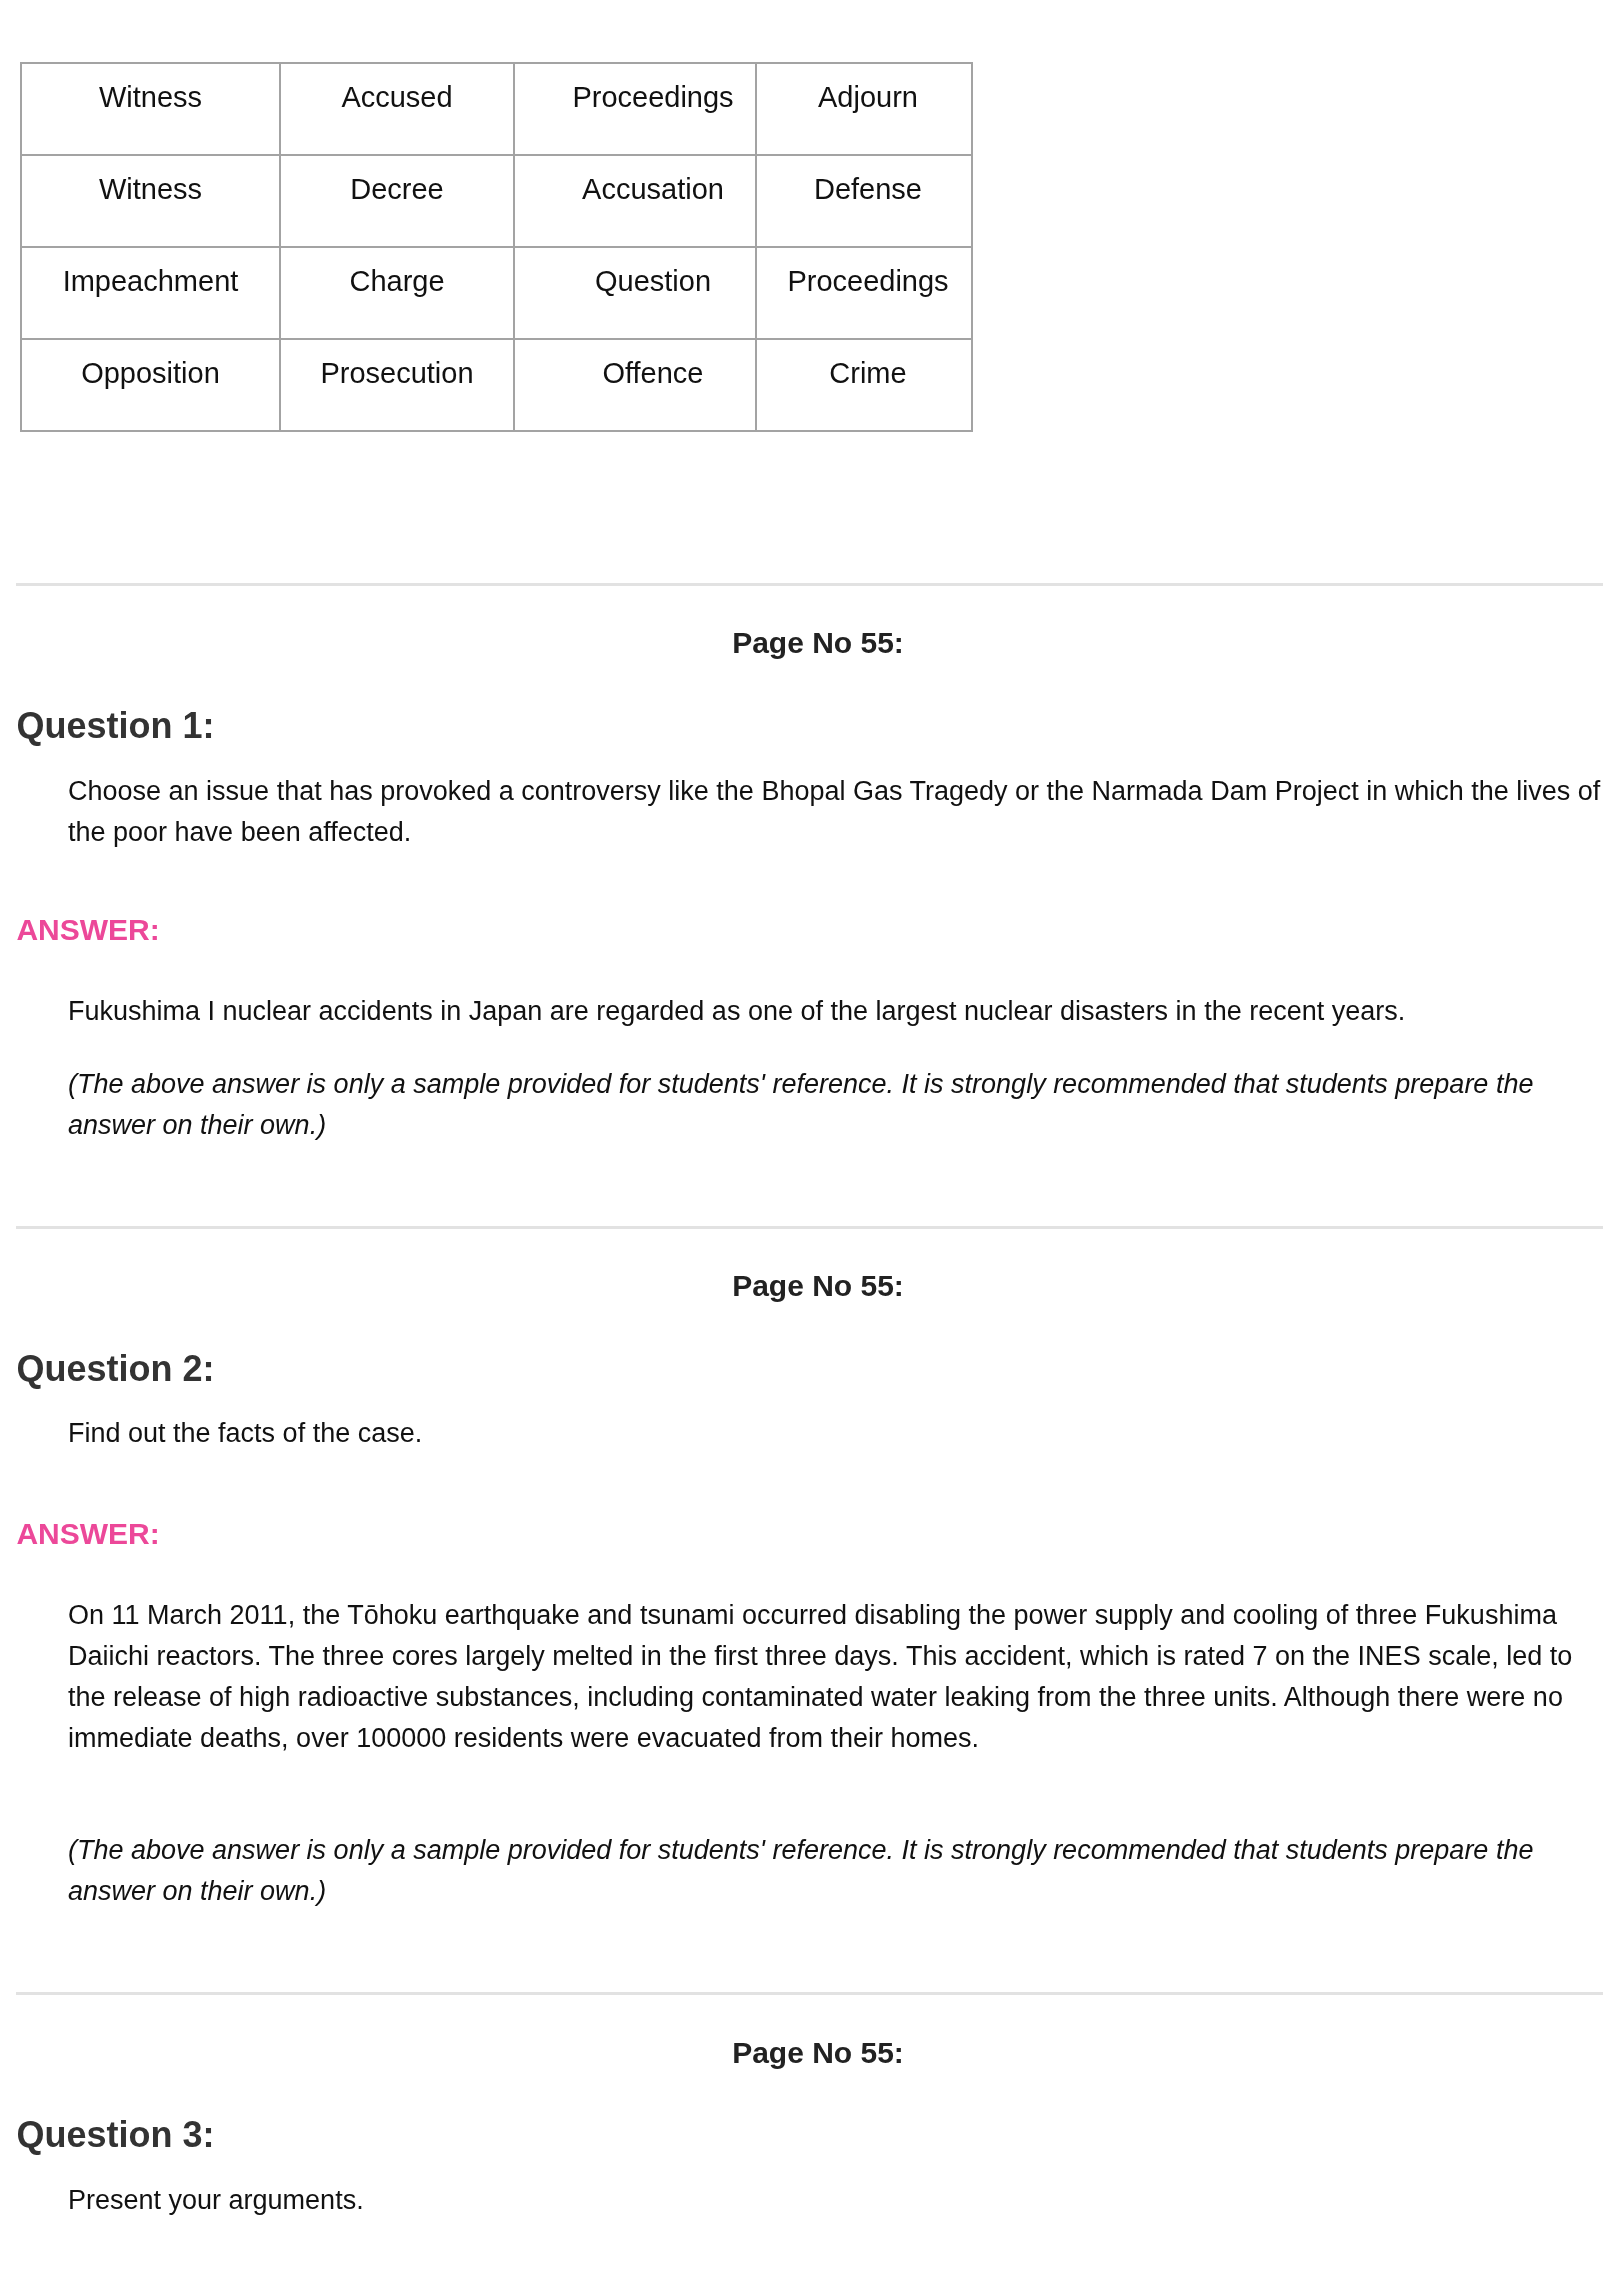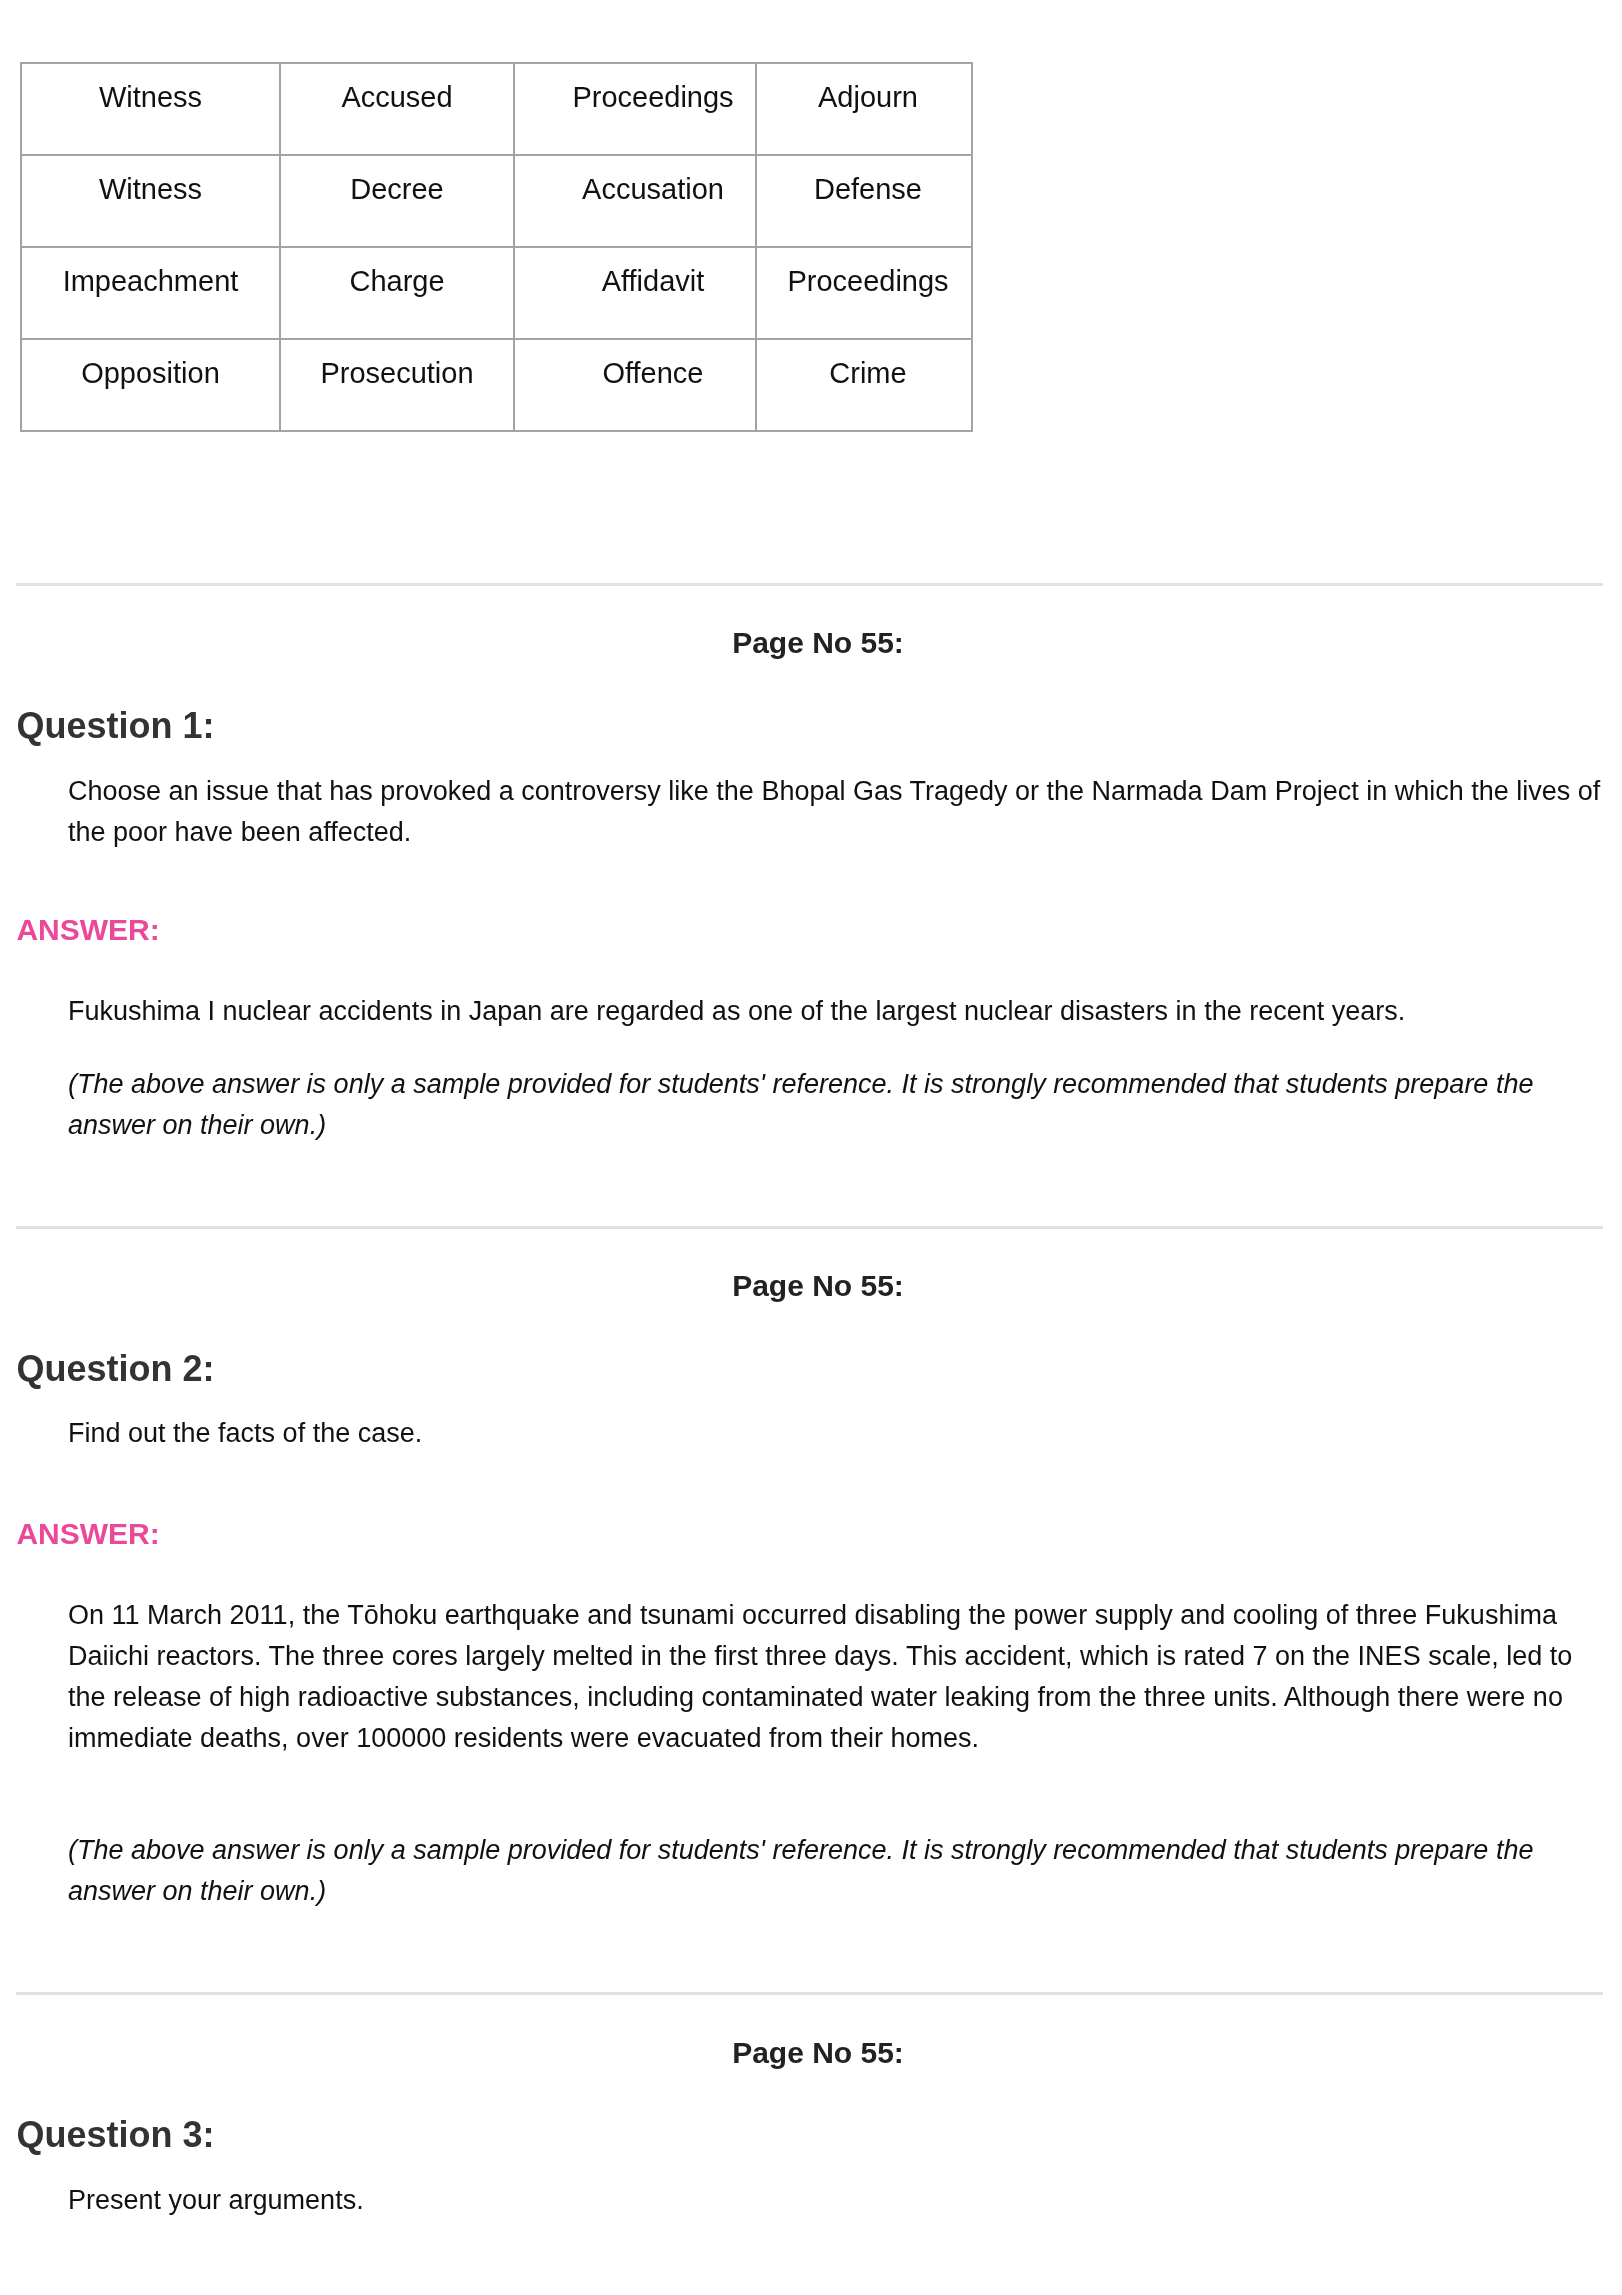--- a/index.html
+++ b/index.html
@@ -31,21 +31,21 @@
   </tr>
   <tr>
     <td class="c0">Witness</td>
     <td class="c1">Decree</td>
     <td class="c2">Accusation</td>
     <td class="c3">Defense</td>
   </tr>
   <tr>
     <td class="c0">Impeachment</td>
     <td class="c1">Charge</td>
-    <td class="c2">Affidavit</td>
+    <td class="c2">Question</td>
     <td class="c3">Proceedings</td>
   </tr>
   <tr>
     <td class="c0">Opposition</td>
     <td class="c1">Prosecution</td>
     <td class="c2">Offence</td>
     <td class="c3">Crime</td>
   </tr>
 </tbody>
   </table>

